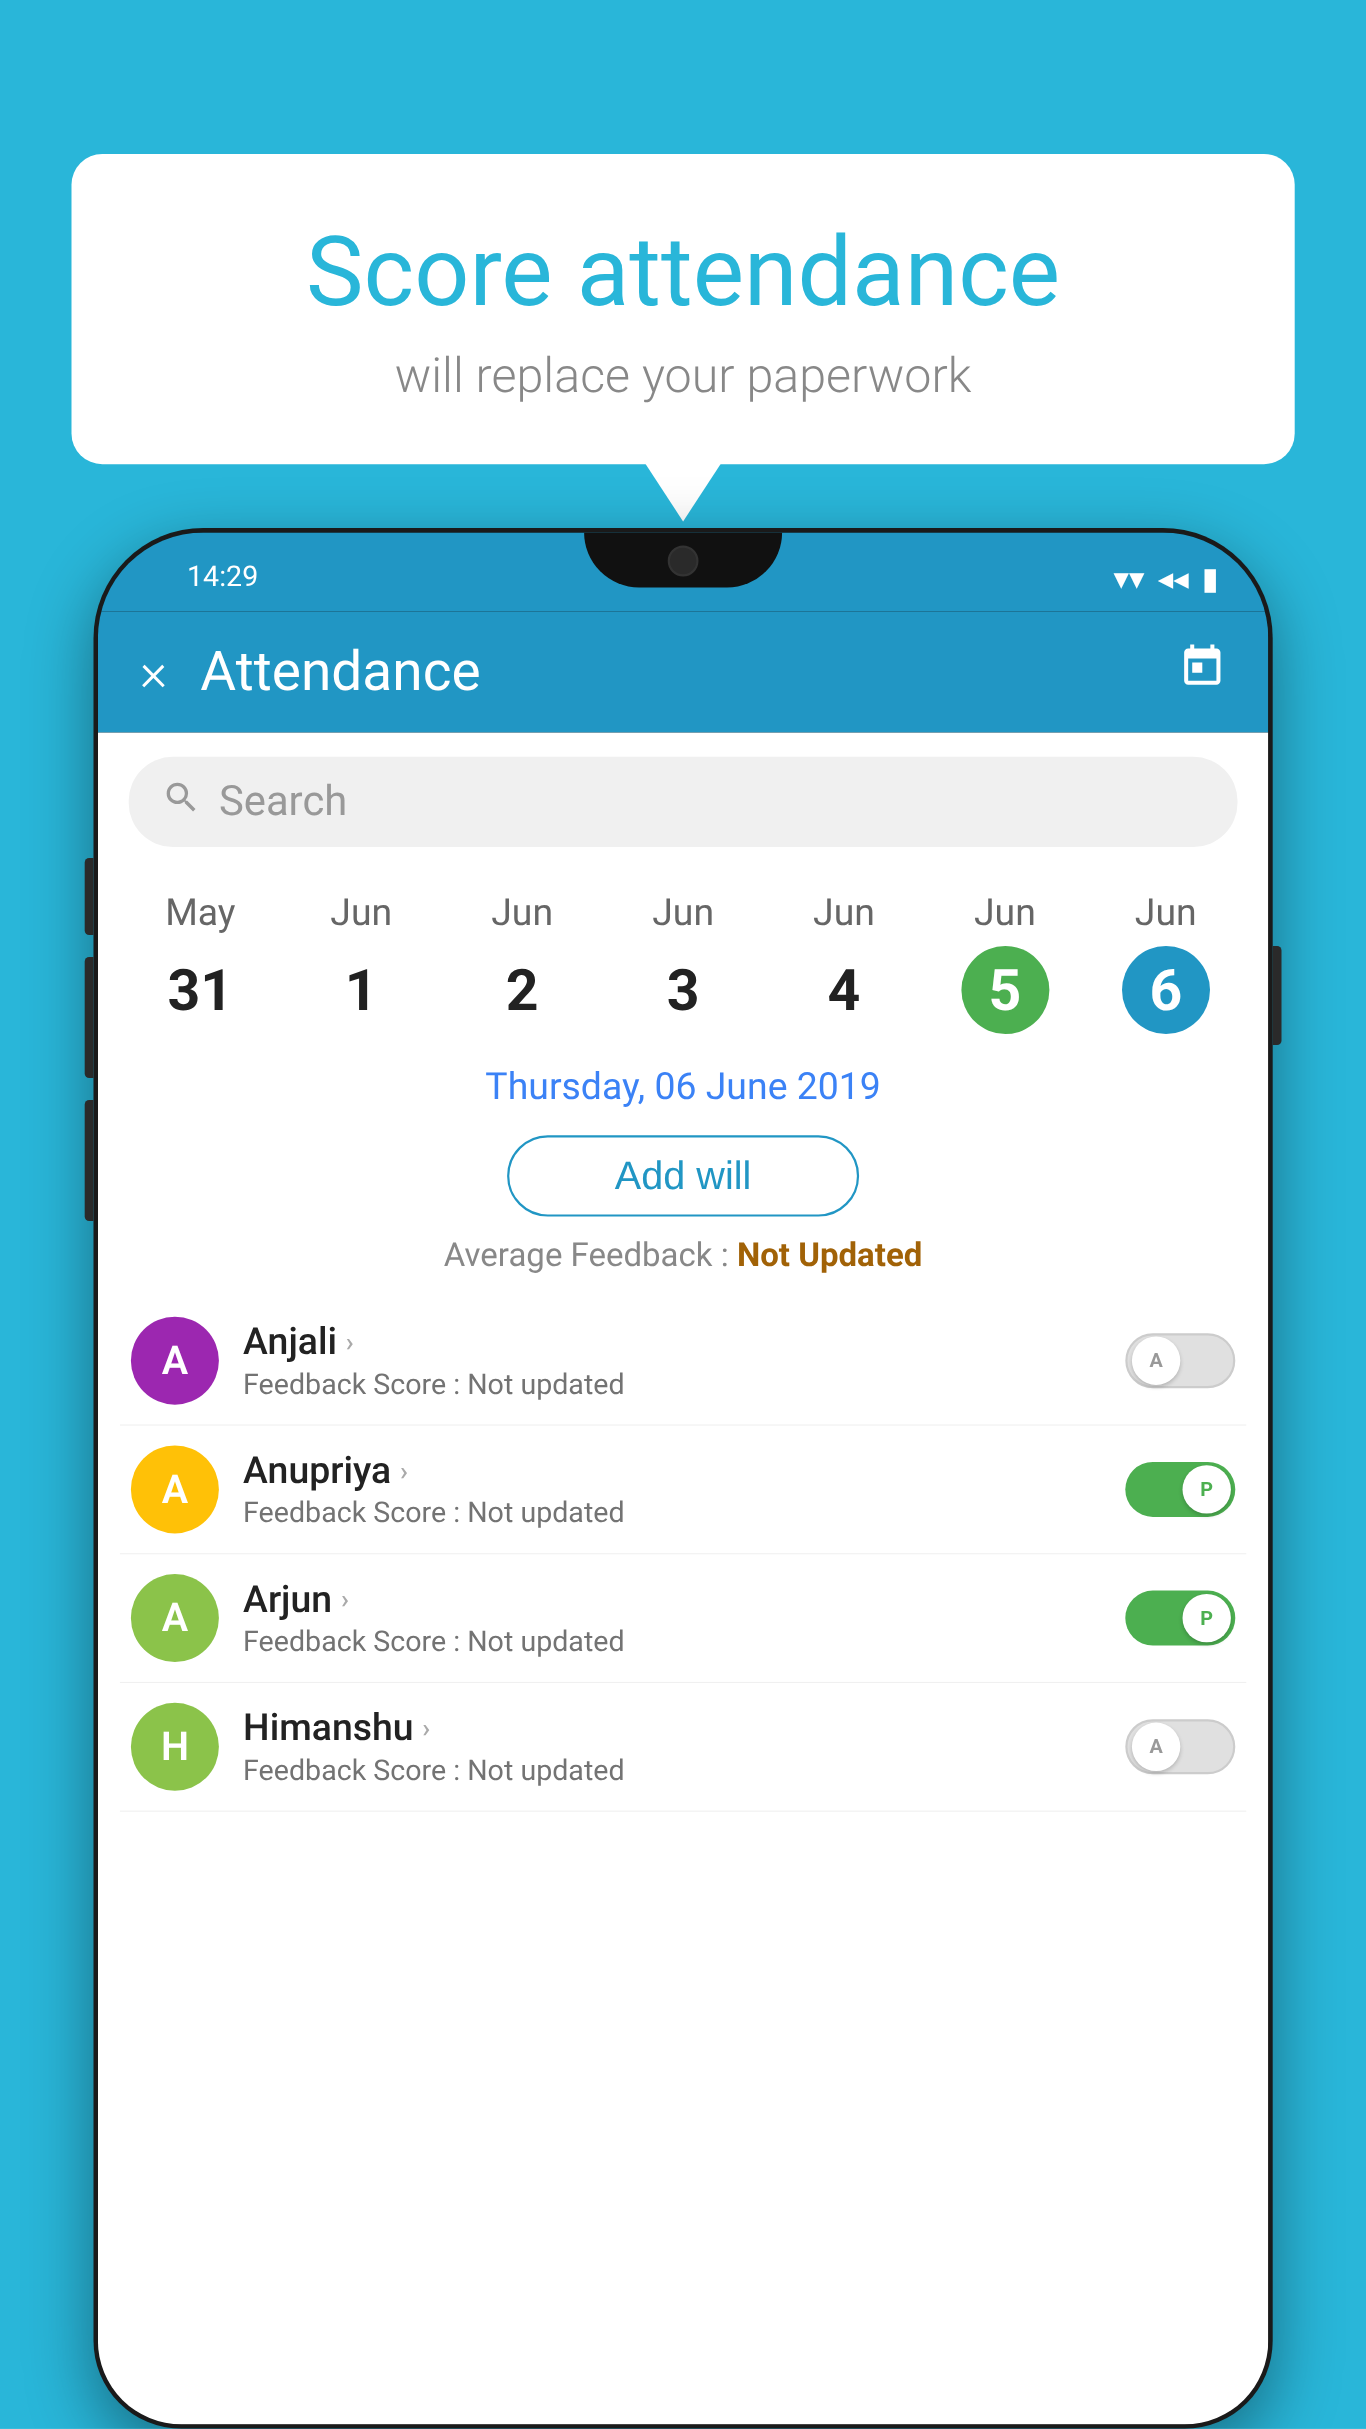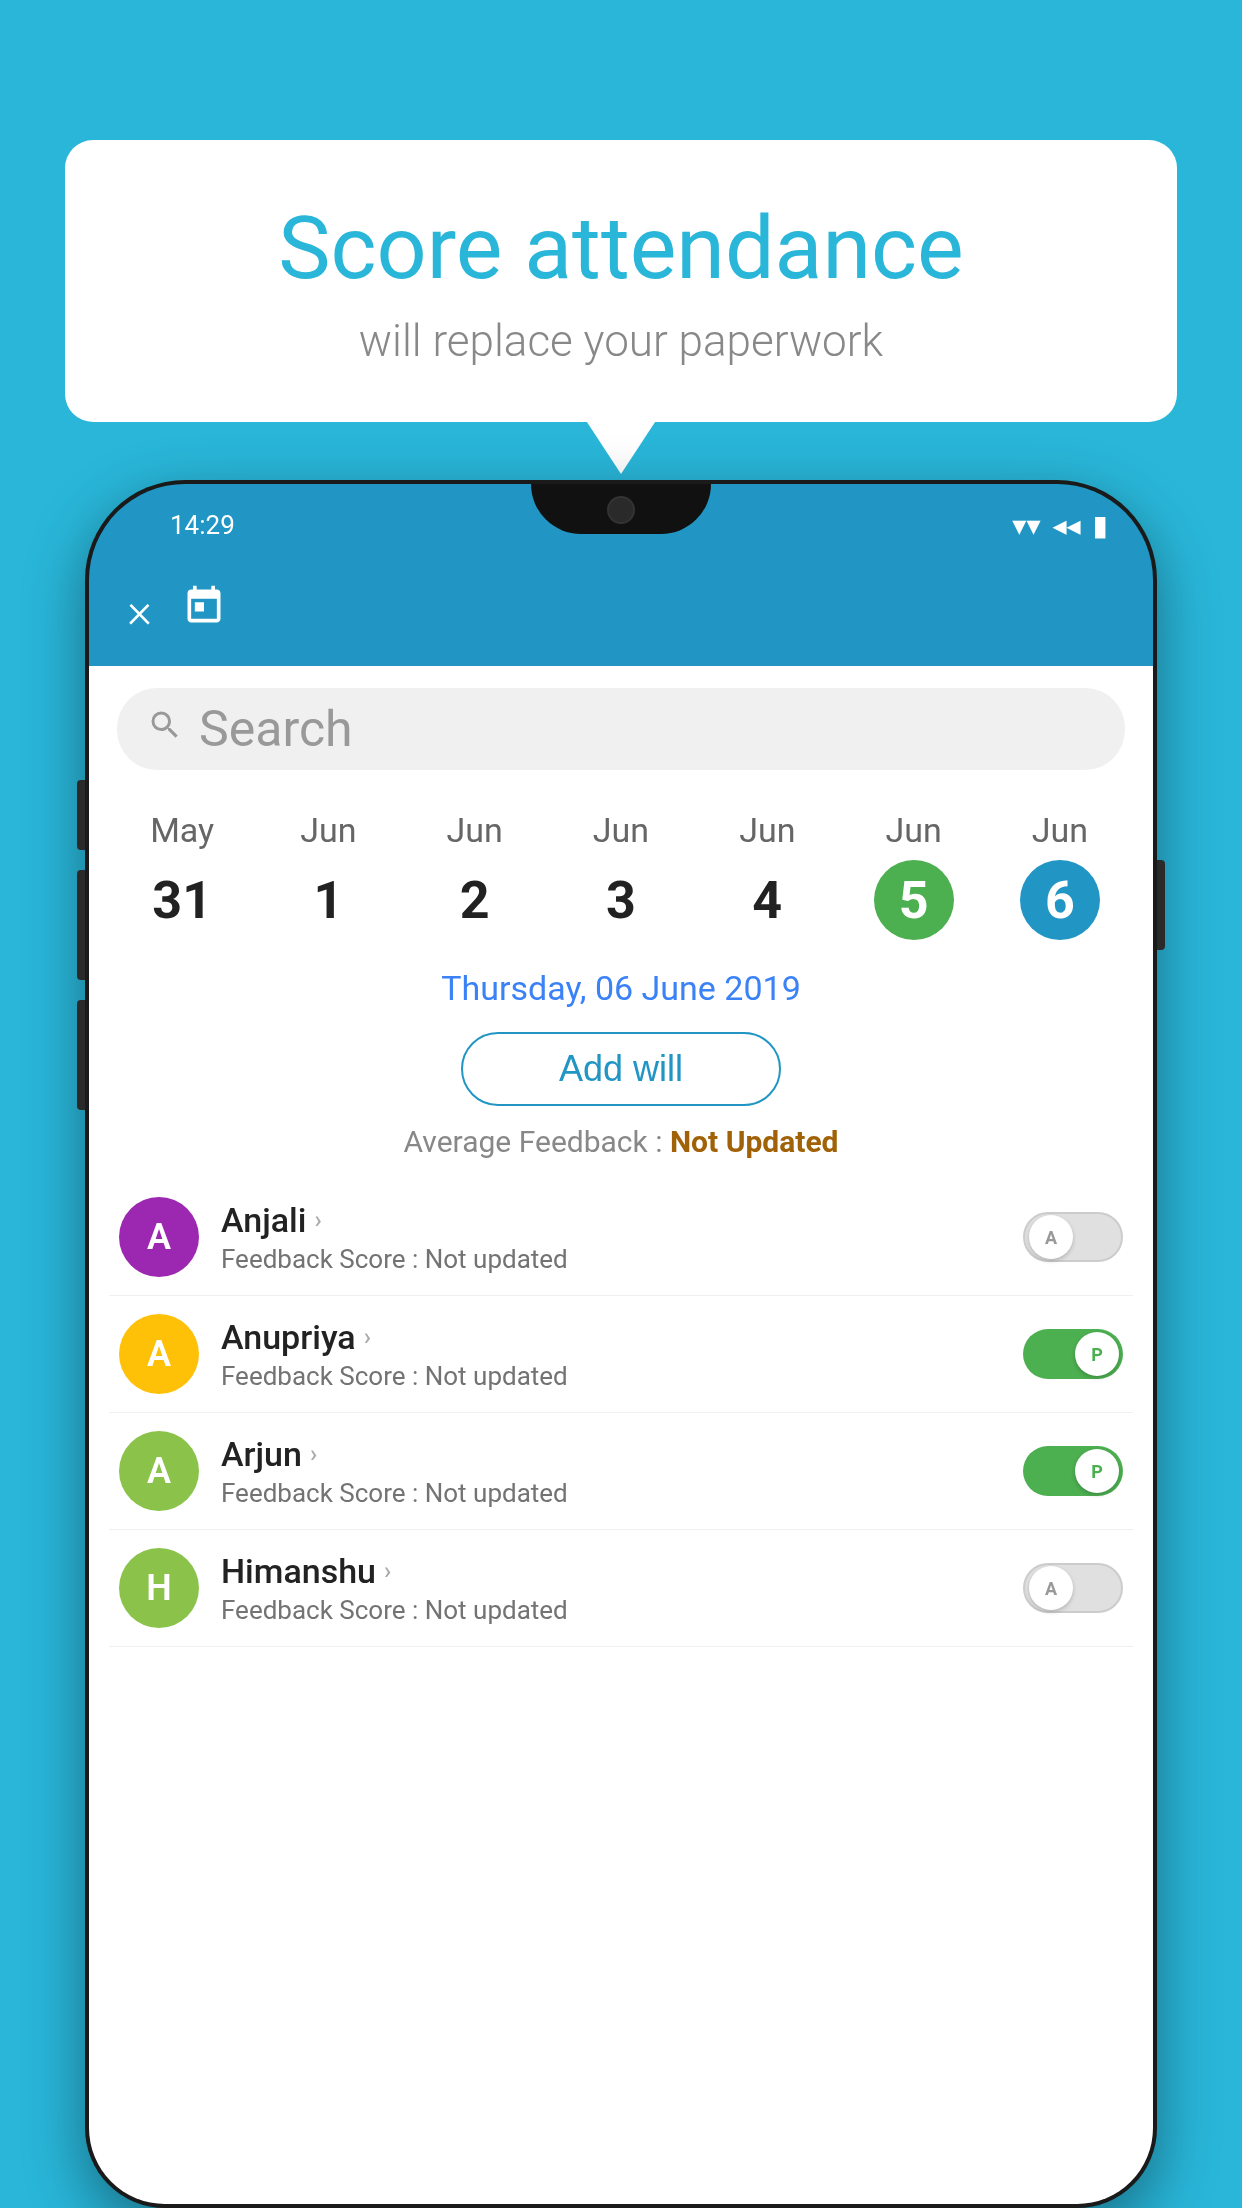--- a/index.html
+++ b/index.html
@@ -177,21 +177,21 @@
       gap: 16px;
     }
 
     .search-icon-wrap {
       color: #999;
       font-size: 36px;
     }
 
     .search-placeholder {
       color: #999;
-      font-size: 50px;
+      font-size: 38px;
     }
 
     
     .calendar-strip {
       display: flex;
       padding: 10px 20px 0;
       gap: 0;
     }
 
     .cal-day {
@@ -432,20 +432,21 @@
       <span class="status-time">14:29</span>
       <div class="status-icons">
         <span style="color:white;font-size:28px;">▾▾</span>
         <span style="color:white;font-size:28px;">◂◂</span>
         <span style="color:white;font-size:28px;">▮</span>
       </div>
     </div>
 
     <div class="app-bar">
       <span class="close-btn">×</span>
+      <span class="app-title">Attendance</span>
       <span class="calendar-btn">
         <svg width="44" height="44" viewBox="0 0 24 24" fill="white">
           <path d="M19 3h-1V1h-2v2H8V1H6v2H5c-1.1 0-2 .9-2 2v14c0 1.1.9 2 2 2h14c1.1 0 2-.9 2-2V5c0-1.1-.9-2-2-2zm0 16H5V8h14v11zM7 10h5v5H7z"></path>
         </svg>
       </span>
     </div>
 
     <div class="screen-content">
 
       <div class="search-bar">

